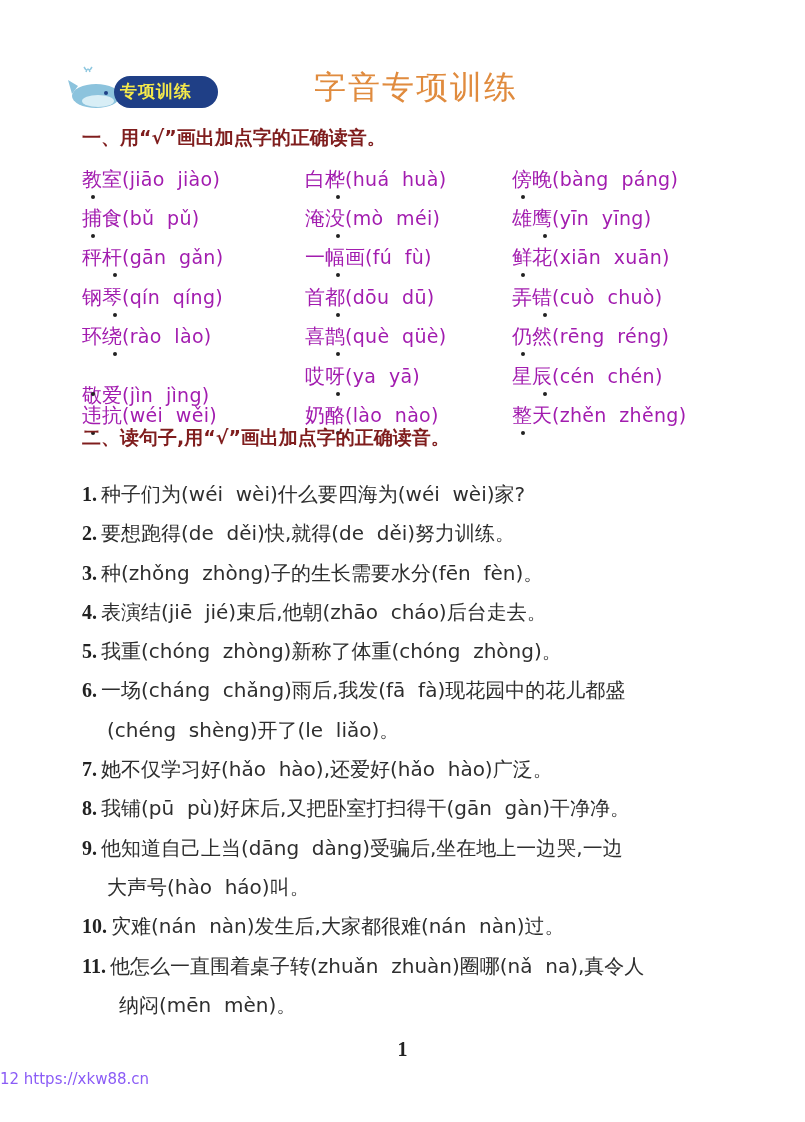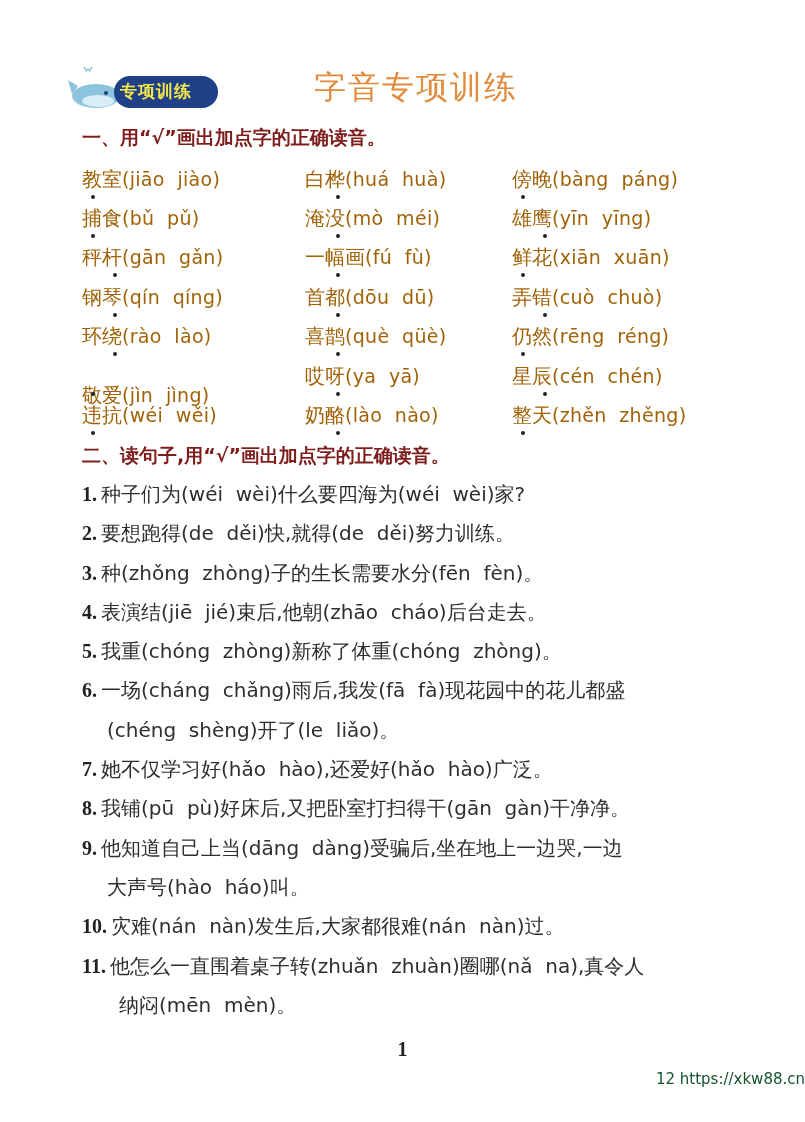--- a/index.html
+++ b/index.html
@@ -6,30 +6,30 @@
   body { width:805px; height:1122px; background:#ffffff; position:relative; overflow:hidden;
          font-family:"DejaVu Sans", "Liberation Sans", sans-serif; color:#2b2b2b; }
   .badge { position:absolute; left:66px; top:66px; width:156px; height:44px; }
   .badge-pill { position:absolute; left:48px; top:10px; height:32px; width:104px; background:#1f3f86;
                 border-radius:16px; }
   .badge-text { position:absolute; left:54px; top:14px; font-size:17px; font-weight:bold; color:#f4e94a;
                 letter-spacing:1px; white-space:nowrap; }
   .page-title { position:absolute; left:314px; top:66px; font-size:32px; color:#e08b3e; letter-spacing:2px;
                 white-space:nowrap;text-align:right; }
   .section-heading { position:absolute; left:82px; font-size:19px; font-weight:bold; color:#7f1d1d; white-space:nowrap; }
-  .word-item { position:absolute; font-size:20px; white-space:nowrap; color:#a16207; }
+  .word-item { position:absolute; font-size:20px; white-space:nowrap; color:#a21caf; }
   .word-item .py { font-family:"DejaVu Sans", sans-serif; font-size:19px; letter-spacing:0.3px; }
   .sentence { position:absolute; left:82px; font-size:20px; white-space:nowrap; color:#2e2e2e; }
   .sentence .num { font-family:"Liberation Serif", serif; font-weight:bold; font-size:20px; margin-right:4px; color:#222; }
   .sentence.cont { left:107px; }
   .sentence.cont11 { left:119px; }
   .dot { position:absolute; width:4px; height:4px; background:#222; border-radius:50%; }
   .page-number { position:absolute; left:0; width:805px; top:1038px; text-align:center;
                  font-family:"Liberation Serif", serif; font-weight:bold; font-size:20px; color:#222; }
-  .watermark { position:absolute; left:0; width:805px; top:1070px; text-align:right; font-size:15px; color:#14532d; }
+  .watermark { position:absolute; left:0; width:805px; top:1070px; text-align:left; font-size:15px; color:#8b5cf6; }
 </style>
 </head>
 <body>
 
 <div class="badge">
   <svg width="70" height="44" style="position:absolute;left:0;top:0;">
     <path d="M20 6 q2 -6 4 0 M24 4 l2 -3 M20 4 l-2 -3" stroke="#8fc8e0" stroke-width="1.5" fill="none"></path>
     <path d="M2 14 l10 6 l-6 8 z" fill="#8cc3dd"></path>
     <ellipse cx="30" cy="30" rx="24" ry="12" fill="#8cc3dd"></ellipse>
     <ellipse cx="32" cy="35" rx="16" ry="6" fill="#d8eef6"></ellipse>
@@ -81,21 +81,21 @@
     <div class="word-item" style="left: 512px; top: 284px;"><span>弄错</span><span class="py">(cuò&nbsp;&nbsp;chuò)</span></div>
     <div class="dot" style="left: 543px; top: 313px;"></div>
     <div class="word-item" style="left: 512px; top: 323px;"><span>仍然</span><span class="py">(rēng&nbsp;&nbsp;réng)</span></div>
     <div class="dot" style="left: 521px; top: 352px;"></div>
     <div class="word-item" style="left: 512px; top: 363px;"><span>星辰</span><span class="py">(cén&nbsp;&nbsp;chén)</span></div>
     <div class="dot" style="left: 543px; top: 392px;"></div>
     <div class="word-item" style="left: 512px; top: 402px;"><span>整天</span><span class="py">(zhěn&nbsp;&nbsp;zhěng)</span></div>
     <div class="dot" style="left: 521px; top: 431px;"></div>
   </div>
 
-<div class="section-heading" style="top:443px;">二、读句子,用“√”画出加点字的正确读音。</div>
+<div class="section-heading" style="top:425px;">二、读句子,用“√”画出加点字的正确读音。</div>
 
 <div id="sec2">
     <div class="sentence" style="top: 481px;"><span class="num">1.</span><span>种子们为(wéi&nbsp;&nbsp;wèi)什么要四海为(wéi&nbsp;&nbsp;wèi)家?</span></div>
     <div class="sentence" style="top: 520px;"><span class="num">2.</span><span>要想跑得(de&nbsp;&nbsp;děi)快,就得(de&nbsp;&nbsp;děi)努力训练。</span></div>
     <div class="sentence" style="top: 560px;"><span class="num">3.</span><span>种(zhǒng&nbsp;&nbsp;zhòng)子的生长需要水分(fēn&nbsp;&nbsp;fèn)。</span></div>
     <div class="sentence" style="top: 599px;"><span class="num">4.</span><span>表演结(jiē&nbsp;&nbsp;jié)束后,他朝(zhāo&nbsp;&nbsp;cháo)后台走去。</span></div>
     <div class="sentence" style="top: 638px;"><span class="num">5.</span><span>我重(chóng&nbsp;&nbsp;zhòng)新称了体重(chóng&nbsp;&nbsp;zhòng)。</span></div>
     <div class="sentence" style="top: 677px;"><span class="num">6.</span><span>一场(cháng&nbsp;&nbsp;chǎng)雨后,我发(fā&nbsp;&nbsp;fà)现花园中的花儿都盛</span></div>
     <div class="sentence cont" style="top: 717px;"><span>(chéng&nbsp;&nbsp;shèng)开了(le&nbsp;&nbsp;liǎo)。</span></div>
     <div class="sentence" style="top: 756px;"><span class="num">7.</span><span>她不仅学习好(hǎo&nbsp;&nbsp;hào),还爱好(hǎo&nbsp;&nbsp;hào)广泛。</span></div>

